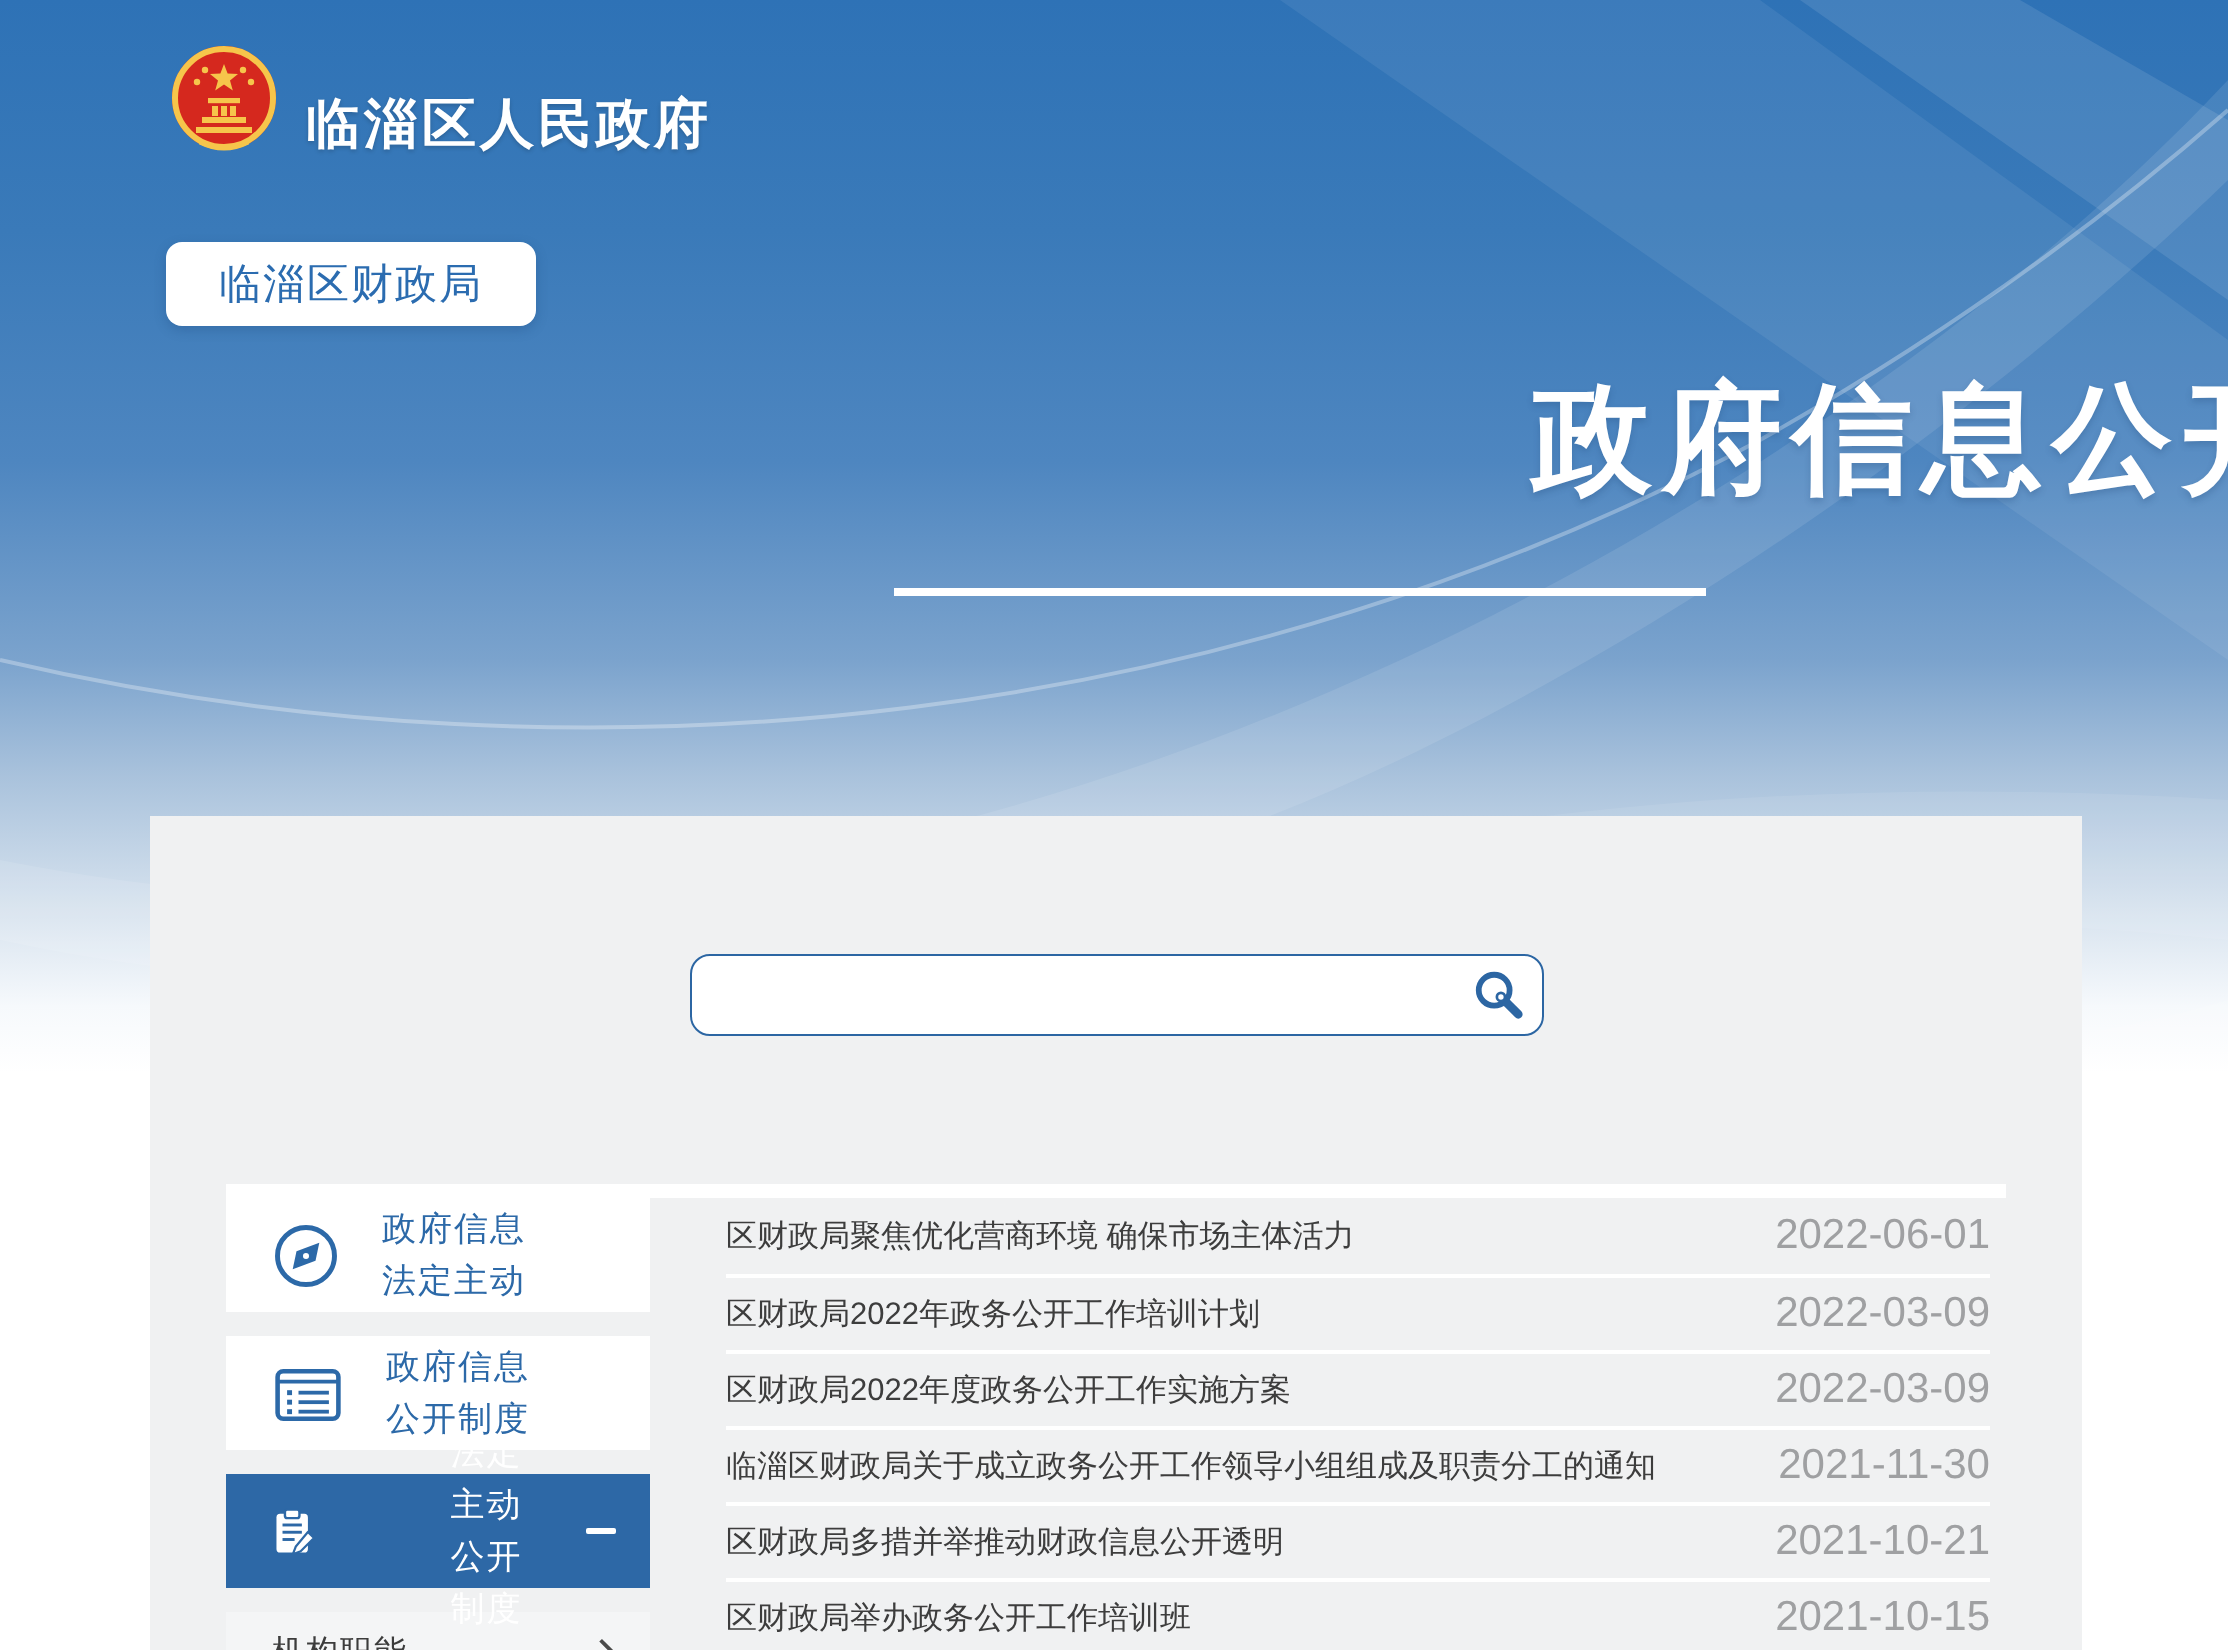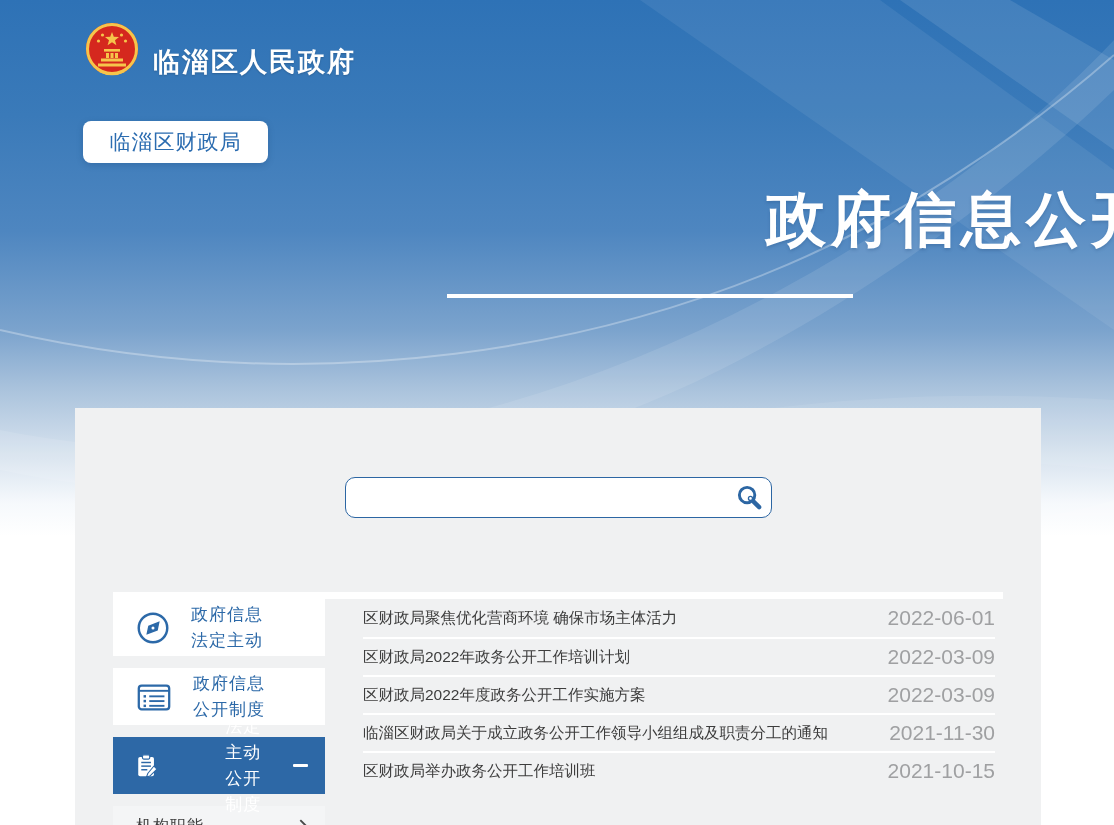--- a/index.html
+++ b/index.html
@@ -201,19 +201,23 @@
       </a>
       <a class="row">
         <span class="row-title">区财政局2022年度政务公开工作实施方案</span>
         <span class="row-date">2022-03-09</span>
       </a>
       <a class="row">
         <span class="row-title">临淄区财政局关于成立政务公开工作领导小组组成及职责分工的通知</span>
         <span class="row-date">2021-11-30</span>
       </a>
       <a class="row">
+        <span class="row-title">区财政局多措并举推动财政信息公开透明</span>
+        <span class="row-date">2021-10-21</span>
+      </a>
+      <a class="row">
         <span class="row-title">区财政局举办政务公开工作培训班</span>
         <span class="row-date">2021-10-15</span>
       </a>
 
     </main>
   </div>
 </div>
 
 </body></html>

